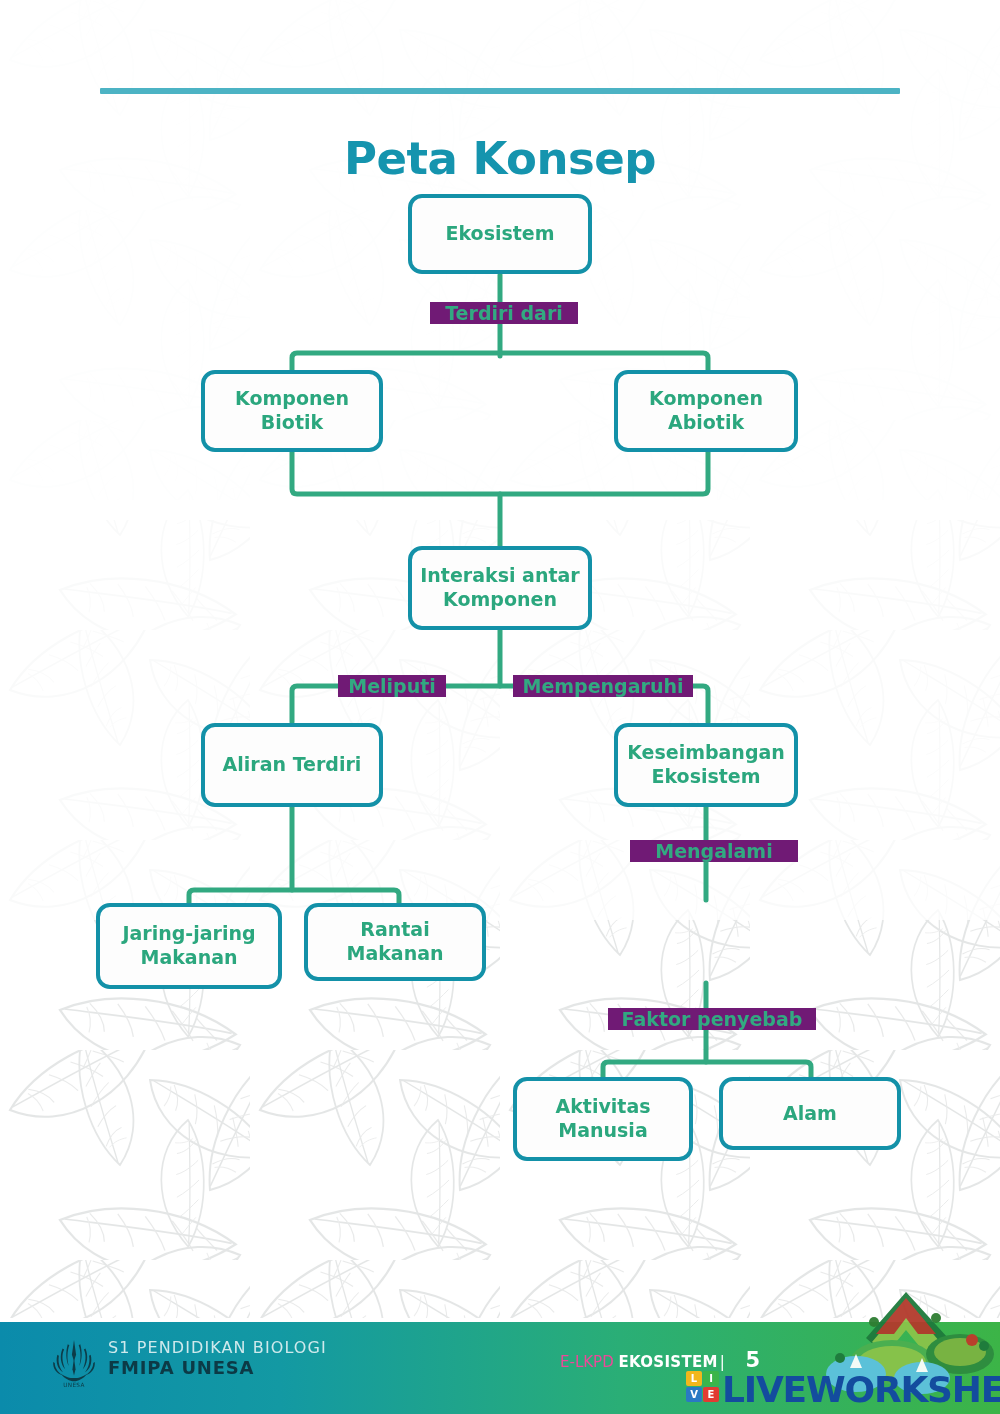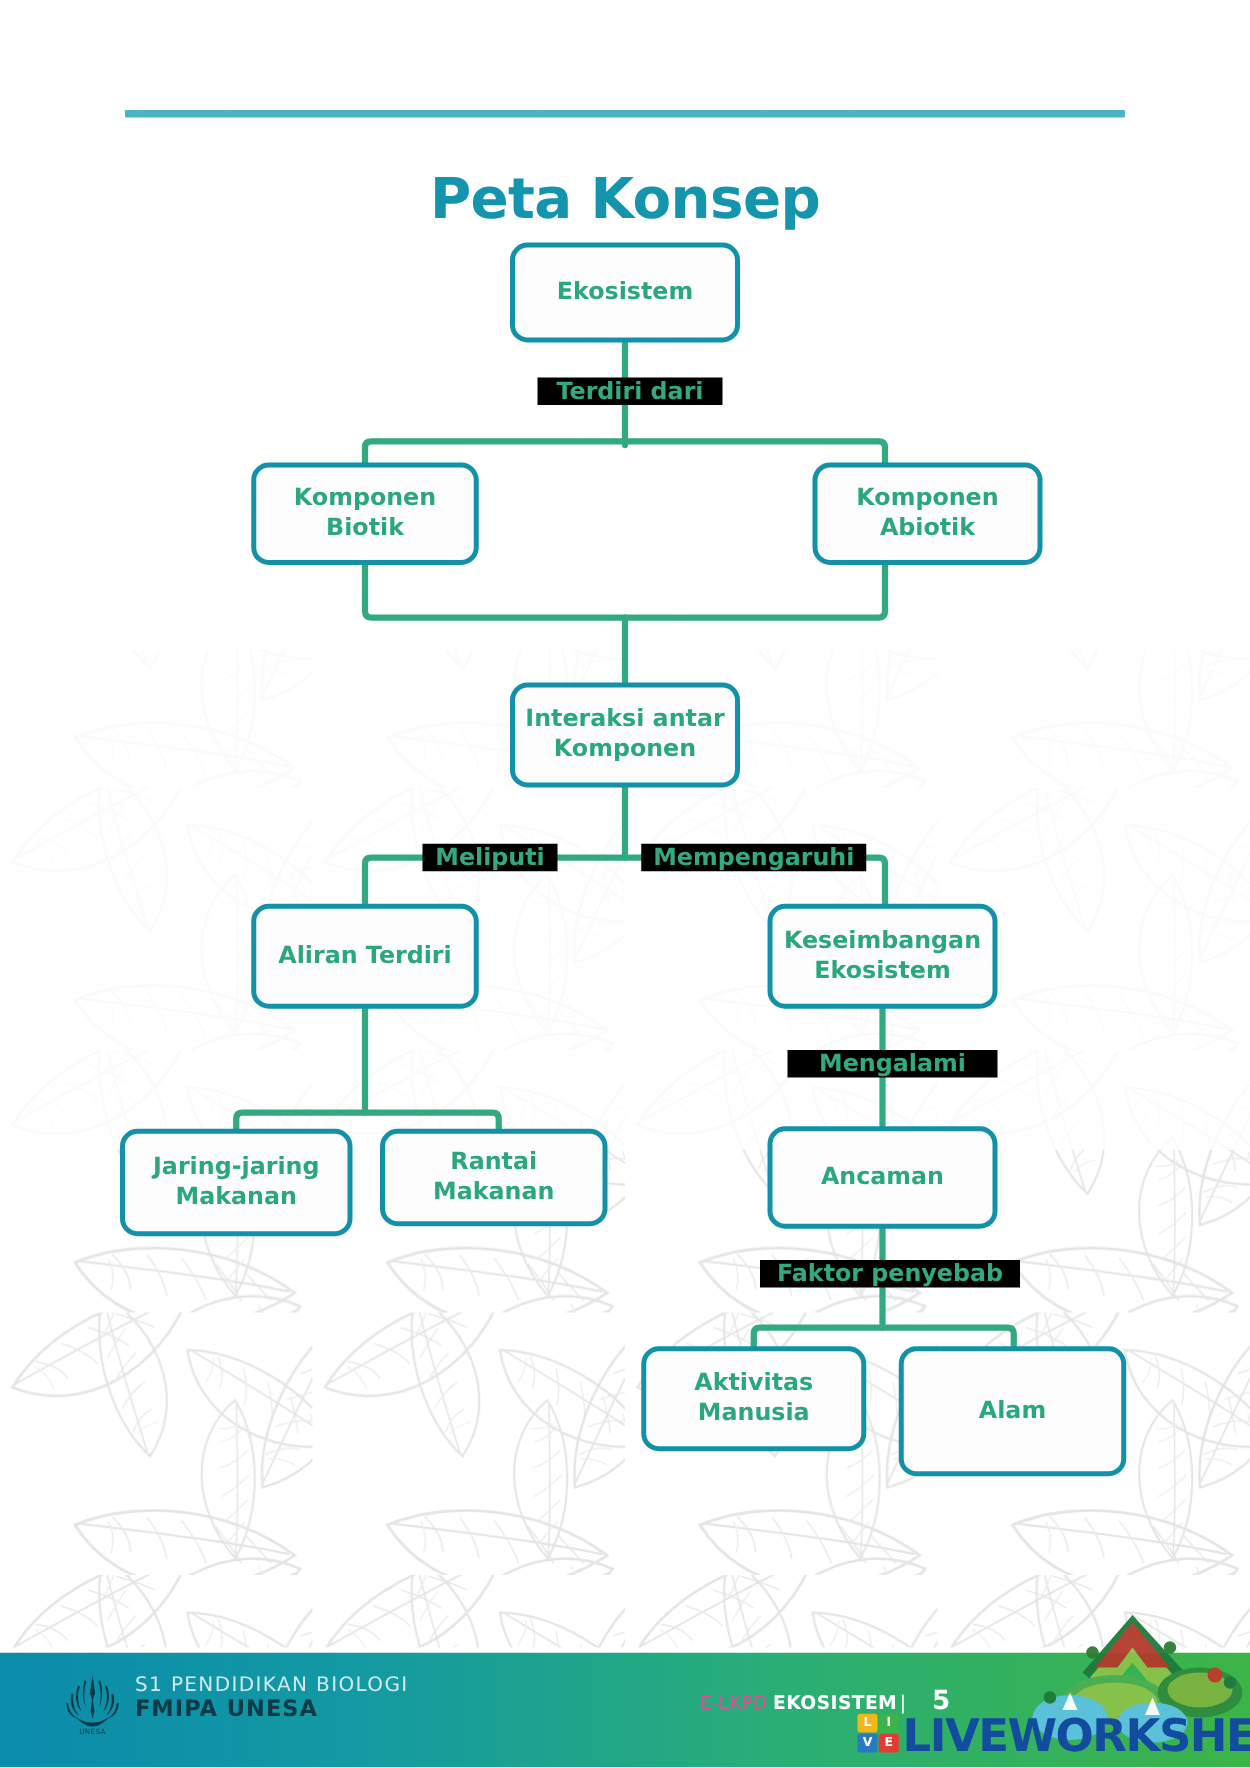--- a/index.html
+++ b/index.html
@@ -94,21 +94,21 @@
     line-height: 1.25;
     z-index: 4;
     padding: 2px 6px;
   }
 
   .edge-label {
     position: absolute;
     color: #32a981;
     font-weight: bold;
     font-size: 19px;
-    background: #000000;
+    background: #701a75;
     white-space: nowrap;
     z-index: 5;
     padding: 0 4px;
     text-align: center;
   }
 
   
   #footer {
     position: absolute;
     left: 0;
@@ -283,21 +283,21 @@
     </svg>
 
     <div class="node" style="left:408px; top:194px; width:184px; height:80px;">
       <span>Ekosistem</span>
     </div>
 
     <div class="node" style="left:201px; top:370px; width:182px; height:82px;">
       <span>Komponen Biotik</span>
     </div>
 
-    <div class="node" style="left:614px; top:370px; width:184px; height:82px;margin-left:36px;">
+    <div class="node" style="left:614px; top:370px; width:184px; height:82px;">
       <span>Komponen Abiotik</span>
     </div>
 
     <div class="node" style="left:408px; top:546px; width:184px; height:84px;">
       <span>Interaksi antar Komponen</span>
     </div>
 
     <div class="node" style="left:201px; top:723px; width:182px; height:84px;">
       <span>Aliran Terdiri</span>
     </div>
@@ -307,29 +307,26 @@
     </div>
 
     <div class="node" style="left:96px; top:903px; width:186px; height:86px;">
       <span>Jaring-jaring Makanan</span>
     </div>
 
     <div class="node" style="left:304px; top:903px; width:182px; height:78px;">
       <span>Rantai Makanan</span>
     </div>
 
-    <div class="node" style="left:614px; top:901px; width:184px; height:82px;">
-      <span>Ancaman</span>
-    </div>
 
     <div class="node" style="left:513px; top:1077px; width:180px; height:84px;">
       <span>Aktivitas Manusia</span>
     </div>
 
-    <div class="node" style="left:719px; top:1077px; width:182px; height:104px;">
+    <div class="node" style="left:719px; top:1077px; width:182px; height:73px;">
       <span>Alam</span>
     </div>
 
     <div class="edge-label" style="left:430px; top:302px; width:140px;">Terdiri dari</div>
 
     <div class="edge-label" style="left:338px; top:675px; width:100px;">Meliputi</div>
 
     <div class="edge-label" style="left:513px; top:675px; width:172px;">Mempengaruhi</div>
 
     <div class="edge-label" style="left:630px; top:840px; width:160px;">Mengalami</div>

